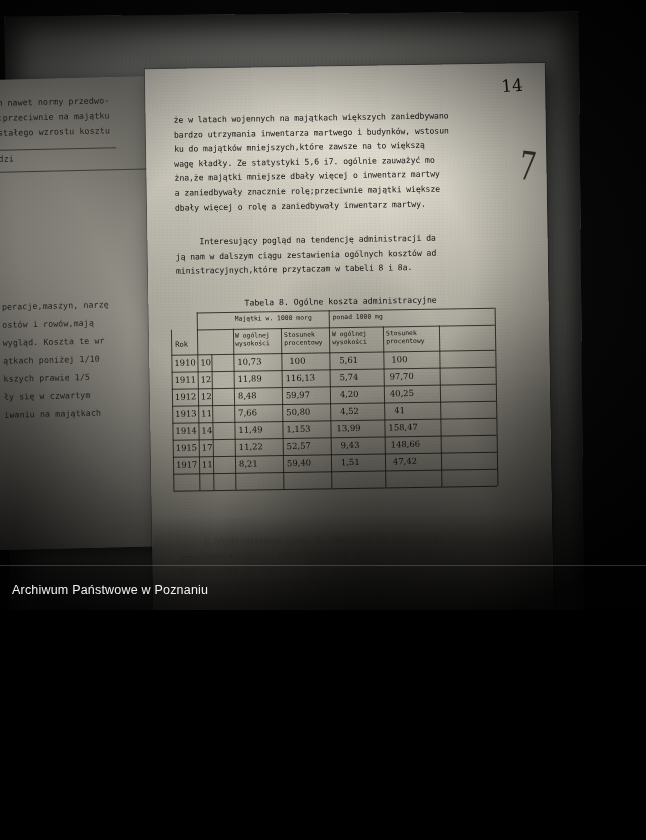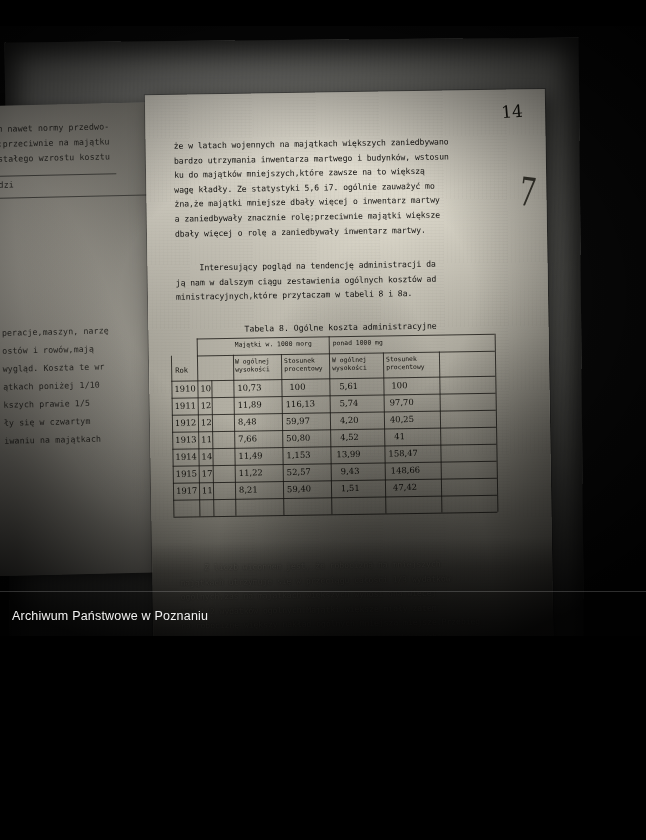--- a/index.html
+++ b/index.html
@@ -13,21 +13,20 @@
     overflow: hidden;
     font-family: "Liberation Sans", sans-serif;
   }
 
   #scan {
     position: relative;
     width: 646px;
     height: 610px;
     background: #0a0a0a;
     overflow: hidden;
-    margin-top: 26px;
   }
 
   
   .vignette {
     position: absolute;
     inset: 0;
     background:
       radial-gradient(ellipse 78% 62% at 46% 44%, rgba(0,0,0,0) 35%, rgba(0,0,0,0.55) 72%, rgba(0,0,0,0.92) 100%);
     pointer-events: none;
     z-index: 40;

